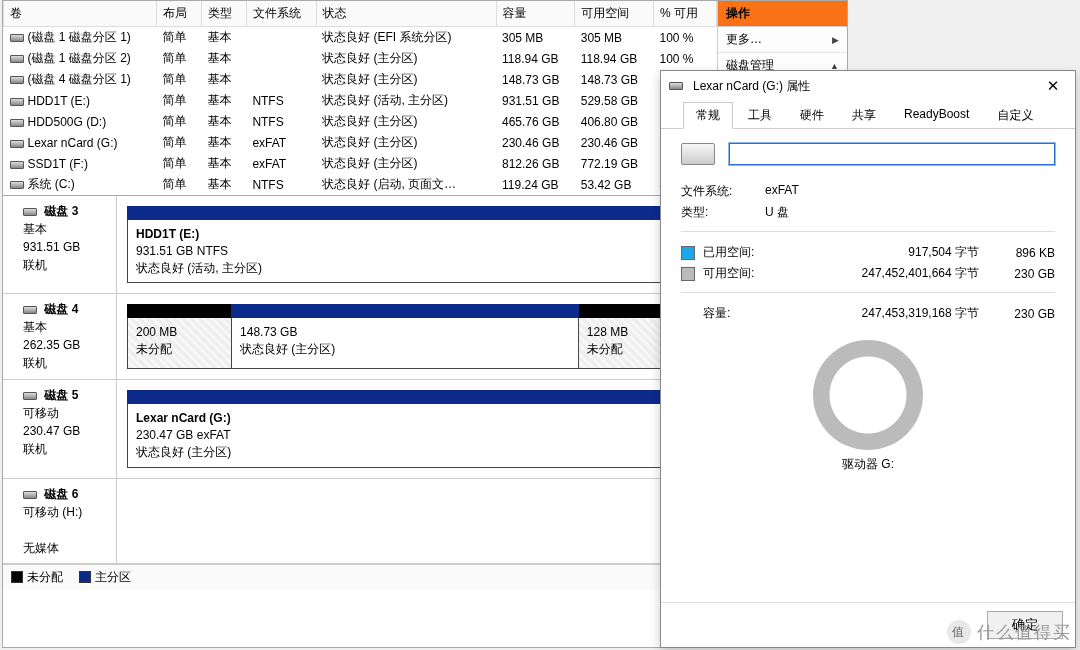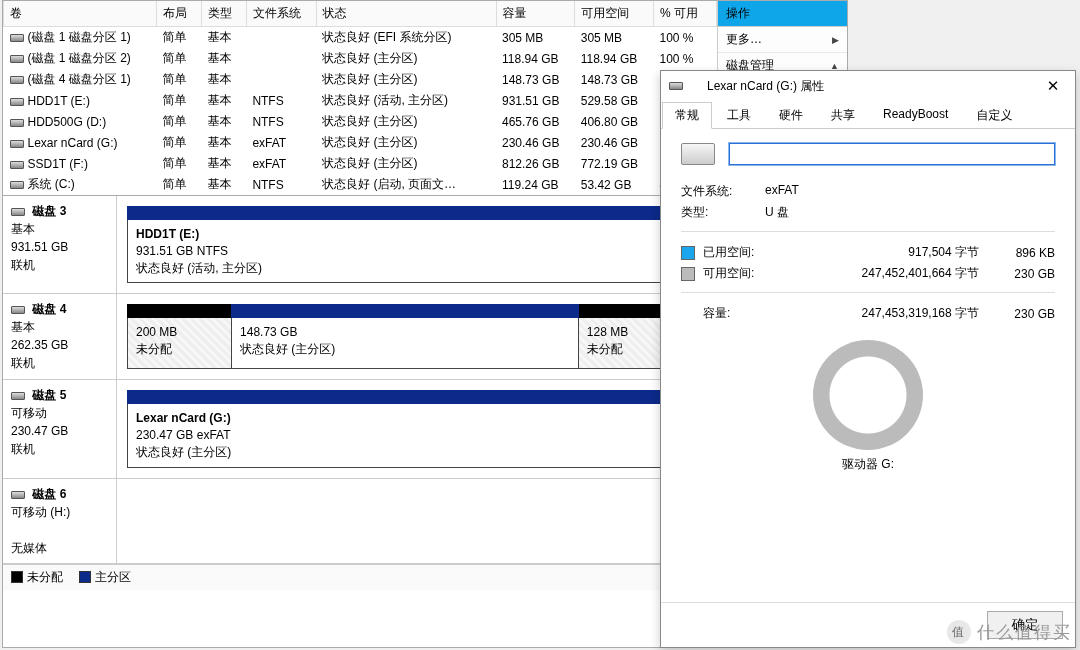--- a/index.html
+++ b/index.html
@@ -24,23 +24,23 @@
     flex-direction: row;
   }
   .dm-main { flex: 1; display: flex; flex-direction: column; min-width: 0; }
   .dm-side {
     width: 130px;
     border-left: 1px solid #ccc;
     background: #fdfdfd;
   }
   .dm-side-header {
     padding: 4px 8px;
-    background: #0ea5e9;
+    background: #f97316;
     border-bottom: 1px solid #ccc;
-    font-weight: normal;
+    font-weight: bold;
   }
   .dm-side-row {
     padding: 4px 8px;
     border-bottom: 1px solid #e8e8e8;
     cursor: pointer;
     display: flex;
     justify-content: space-between;
     align-items: center;
   }
   .dm-side-row .arrow { font-size: 9px; color: #444; }
@@ -82,21 +82,21 @@
     flex-direction: column;
   }
   .disk-row {
     display: flex;
     border-bottom: 1px solid #ccc;
     min-height: 86px;
   }
   .disk-left {
     width: 114px;
     border-right: 1px solid #ccc;
-    padding: 6px 8px;
+    padding: 6px 20px;
     line-height: 1.5;
   }
   .disk-right {
     flex: 1;
     padding: 10px;
     display: flex;
     flex-direction: column;
   }
   .bar-top {
     height: 14px;
@@ -144,28 +144,28 @@
     width: 416px; height: 578px;
     background: #fff;
     border: 1px solid #888;
     box-shadow: 0 4px 10px rgba(0,0,0,.2);
     display: flex;
     flex-direction: column;
   }
   .props-title {
     padding: 6px 8px 6px 8px;
     display: flex; align-items: center;
-    gap:20px;
+    gap:6px;
   }
   .props-title .t { flex: 1; }
   .close-x { width: 28px; text-align: center; cursor: pointer; font-size: 15px; }
   .tabs {
     display: flex;
     border-bottom: 1px solid #ccc;
-    padding: 0 1px;
+    padding: 0 22px;
     gap: 2px;
   }
   .tab {
     padding: 4px 12px;
     border: 1px solid transparent;
     cursor: pointer;
     position: relative;
     top: 1px;
   }
   .tab.active {

